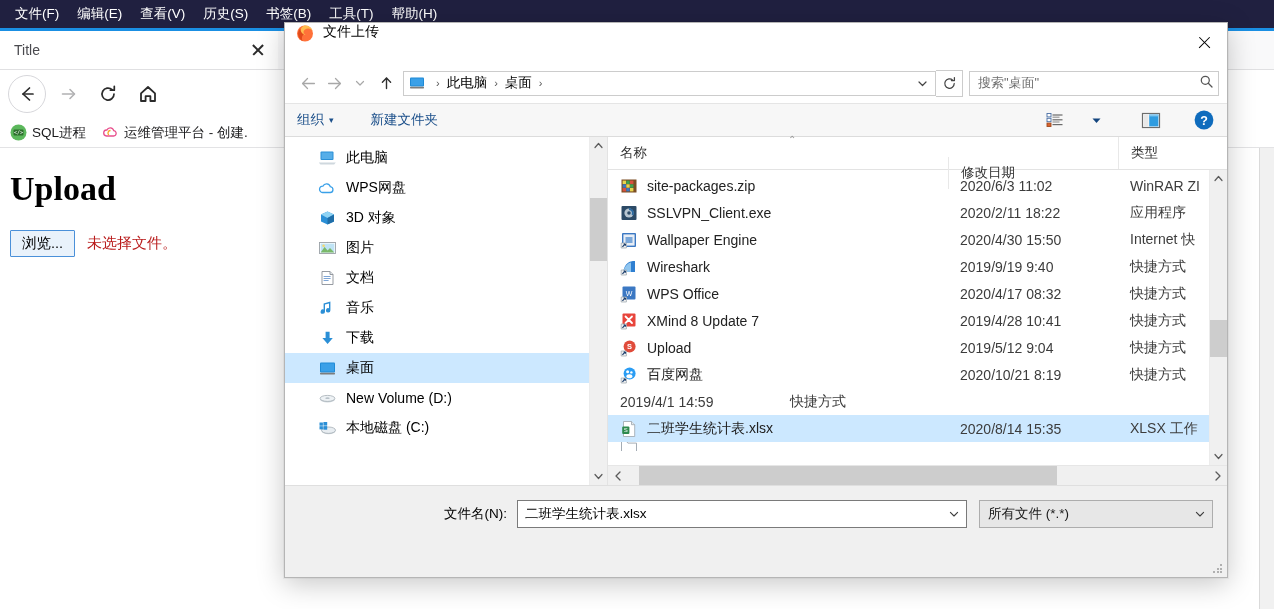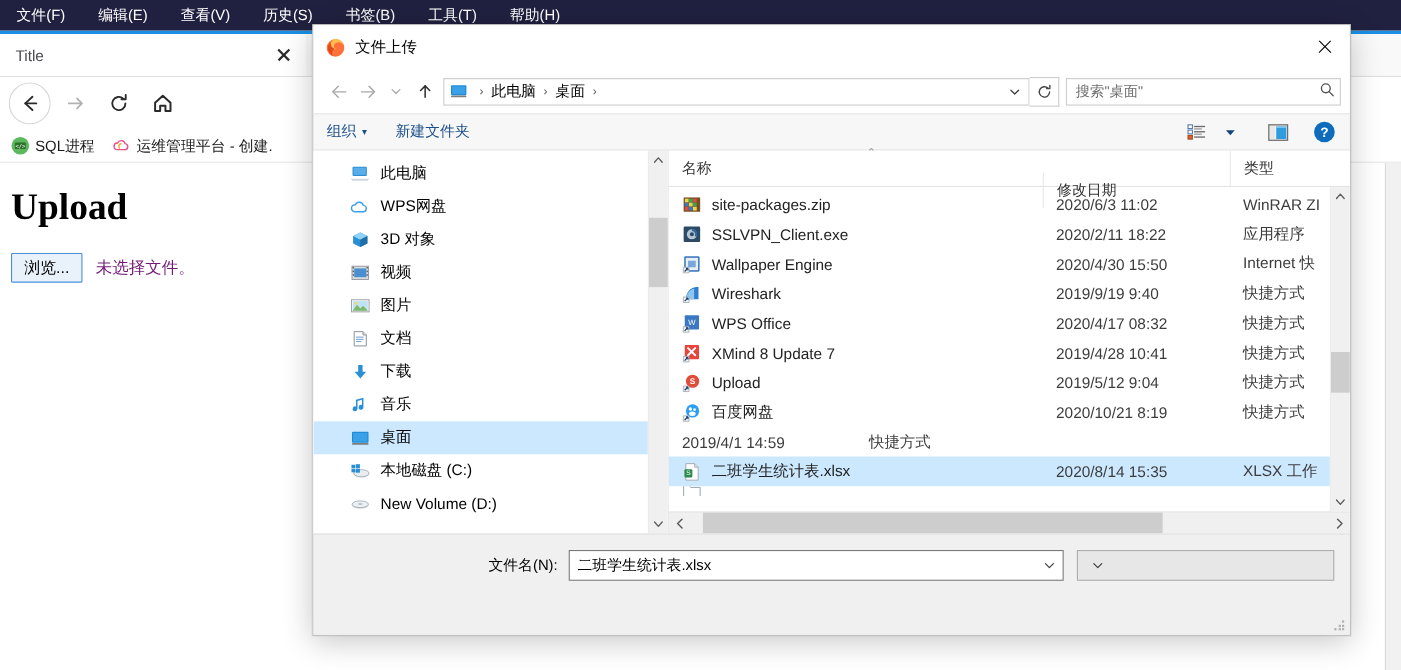--- a/index.html
+++ b/index.html
@@ -10,21 +10,20 @@
     -webkit-font-smoothing:antialiased;
   }
   #root{position:relative;width:1274px;height:609px;}
 
   
   .menubar{
     position:absolute;left:0;top:0;width:1274px;height:28px;
     background:#202040;color:#ffffff;
     display:flex;align-items:center;padding-left:6px;box-sizing:border-box;
     font-size:13.5px;
-    gap:12px;
   }
   .menubar .mi{padding:4px 9px;white-space:nowrap;line-height:1;}
 
   
   .browser{
     position:absolute;left:0;top:28px;width:1274px;height:581px;
     background:#ffffff;
     border-top:3px solid #1a8fe3;
     box-sizing:border-box;
   }
@@ -70,41 +69,41 @@
   .page h1{
     font-family:"Liberation Serif","DejaVu Serif",serif;
     font-size:34px;margin:8px 0 22px 0;font-weight:bold;color:#000;
   }
   .filerow{display:flex;align-items:center;margin-bottom:34px;}
   .browse-btn{
     font-family:"Liberation Sans",sans-serif;font-size:14.5px;
     background:#e9f2fb;border:1px solid #4a90d9;color:#000;
     padding:3px 11px;border-radius:1px;
   }
-  .nofile{font-size:15px;color:#701a75;margin-left:12px;}
+  .nofile{font-size:15px;color:#b91c1c;margin-left:12px;}
   .dl{
     font-family:"Liberation Serif","DejaVu Serif",serif;
     font-size:40px;font-weight:bold;color:#0000ee;text-decoration:underline;
     line-height:1;display:inline-block;
   }
   .vscroll-page{
     position:absolute;right:0;top:0;width:14px;height:100%;background:#f1f1f1;
     border-left:1px solid #dadada;
   }
 
   
   .dialog{
     position:absolute;left:284px;top:22px;width:944px;height:556px;
     background:#ffffff;border:1px solid #b5b5b5;
     box-shadow:0 0 0 1px rgba(0,0,0,.04), 0 6px 26px rgba(0,0,0,.22);
     box-sizing:border-box;font-size:13.5px;color:#000;
     display:flex;flex-direction:column;
   }
   .dlg-title{
-    height:40px;display:flex;align-items:center;flex:none;background:#ffffff;
+    height:40px;display:flex;align-items:flex-start;flex:none;background:#ffffff;
     padding-left:10px;box-sizing:border-box;
   }
   .ff-logo{width:20px;height:20px;margin-right:8px;flex:none;}
   .dlg-title-text{font-size:14px;color:#000;flex:1;}
   .dlg-x{
     width:46px;height:40px;display:flex;align-items:center;justify-content:center;
     position:relative;
   }
   .dlg-x:before,.dlg-x:after{
     content:"";position:absolute;left:16px;top:19px;width:15px;height:1.3px;background:#000;
@@ -136,21 +135,21 @@
   }
   .searchbox{
     width:250px;height:25px;border:1px solid #cccccc;background:#fff;flex:none;
     display:flex;align-items:center;padding:0 4px 0 8px;box-sizing:border-box;margin-left:6px;
   }
   .searchbox .sph{flex:1;font-size:13px;color:#6d6d6d;white-space:nowrap;}
 
   .dlg-toolbar{
     height:34px;flex:none;display:flex;align-items:center;background:#f7f7f7;
     border-top:1px solid #e5e5e5;border-bottom:1px solid #dcdcdc;
-    padding:0 8px 0 12px;box-sizing:border-box;
+    padding:0 8px 0 12px;box-sizing:border-box;gap:11px;
   }
   .tb-item{font-size:13.5px;color:#1b4f8a;margin-right:26px;display:flex;align-items:center;white-space:nowrap;}
   .tb-caret{margin-left:5px;font-size:9px;color:#1b4f8a;}
   .tb-spacer{flex:1;}
   .tb-icon{width:30px;height:26px;display:flex;align-items:center;justify-content:center;}
 
   .dlg-body{flex:1;display:flex;min-height:0;background:#fff;}
 
   
   .tree-wrap{width:322px;flex:none;display:flex;border-right:1px solid #e3e3e3;min-height:0;}
@@ -455,37 +454,20 @@
                   <path d="M9.5 1.4 L16 4.6 V11.4 L9.5 14.6 L3 11.4 V4.6 Z" fill="#2b8fd6"></path>
                   <path d="M9.5 1.4 L16 4.6 L9.5 8 L3 4.6 Z" fill="#8fd3f4"></path>
                   <path d="M9.5 8 L16 4.6 V11.4 L9.5 14.6 Z" fill="#1f6ea8"></path>
                 </svg>
             </span>
             <span>3D 对象</span>
           </div>
           <div class="tnode">
             <span class="tico">
               <svg width="19" height="16" viewBox="0 0 19 16">
-                  <rect x="2" y="2" width="15" height="12" fill="#d9dde0" stroke="#8b9097" stroke-width=".8"></rect>
-                  <rect x="4" y="4" width="11" height="8" fill="#4a8fd0"></rect>
-                  <g fill="#555">
-                    <rect x="2.6" y="2.7" width="1.2" height="1.4"></rect>
-                    <rect x="2.6" y="6" width="1.2" height="1.4"></rect>
-                    <rect x="2.6" y="9.3" width="1.2" height="1.4"></rect>
-                    <rect x="15.2" y="2.7" width="1.2" height="1.4"></rect>
-                    <rect x="15.2" y="6" width="1.2" height="1.4"></rect>
-                    <rect x="15.2" y="9.3" width="1.2" height="1.4"></rect>
-                  </g>
-                </svg>
-            </span>
-            <span>视频</span>
-          </div>
-          <div class="tnode">
-            <span class="tico">
-              <svg width="19" height="16" viewBox="0 0 19 16">
                   <rect x="1.5" y="2.5" width="16" height="11" fill="#fff" stroke="#9aa0a6" stroke-width=".9"></rect>
                   <rect x="2.6" y="3.6" width="13.8" height="8.8" fill="#bfe3f5"></rect>
                   <path d="M2.6 12.4 L6.6 7 L9.6 10.4 L12 8 L16.4 12.4 Z" fill="#7ab86a"></path>
                   <circle cx="5.6" cy="5.8" r="1.3" fill="#f5d76e"></circle>
                 </svg>
             </span>
             <span>图片</span>
           </div>
           <div class="tnode">
             <span class="tico">
@@ -497,67 +479,67 @@
                     <path d="M5.6 8.5 h7"></path>
                     <path d="M5.6 10.5 h5"></path>
                   </g>
                 </svg>
             </span>
             <span>文档</span>
           </div>
           <div class="tnode">
             <span class="tico">
               <svg width="19" height="16" viewBox="0 0 19 16">
+                  <path d="M12.4 1.6 v8.6 a2.2 2.2 0 1 1 -1.4 -2 V3.5 L7 4.6 v7 a2.2 2.2 0 1 1 -1.4 -2 V3.4 Z" fill="#2b8fd6"></path>
+                </svg>
+            </span>
+            <span>音乐</span>
+          </div>
+          <div class="tnode">
+            <span class="tico">
+              <svg width="19" height="16" viewBox="0 0 19 16">
                   <path d="M7.6 1.8 h4 v6.2 h3.2 L9.6 14 L4.4 8 h3.2 Z" fill="#2b8fd6"></path>
                 </svg>
             </span>
             <span>下载</span>
-          </div>
-          <div class="tnode">
-            <span class="tico">
-              <svg width="19" height="16" viewBox="0 0 19 16">
-                  <path d="M12.4 1.6 v8.6 a2.2 2.2 0 1 1 -1.4 -2 V3.5 L7 4.6 v7 a2.2 2.2 0 1 1 -1.4 -2 V3.4 Z" fill="#2b8fd6"></path>
-                </svg>
-            </span>
-            <span>音乐</span>
           </div>
           <div class="tnode sel">
             <span class="tico">
               <svg width="19" height="16" viewBox="0 0 19 16">
                   <rect x="2" y="2.5" width="15" height="10" rx="1" fill="#1e8ad6"></rect>
                   <rect x="3" y="3.5" width="13" height="8" fill="#3aa0e8"></rect>
                   <rect x="2" y="12.8" width="15" height="1.6" rx=".6" fill="#7d7d7d"></rect>
                 </svg>
             </span>
             <span>桌面</span>
+          </div>
+          <div class="tnode">
+            <span class="tico">
+              <svg width="19" height="16" viewBox="0 0 19 16">
+                  <ellipse cx="9.5" cy="9.4" rx="7.4" ry="3" fill="#cfd6dc"></ellipse>
+                  <ellipse cx="9.5" cy="8.4" rx="7.4" ry="3" fill="#eef2f5" stroke="#9aa3ab" stroke-width=".7"></ellipse>
+                  <ellipse cx="9.5" cy="8.2" rx="2.2" ry=".9" fill="#b9c2c9"></ellipse>
+                </svg>
+            </span>
+            <span>New Volume (D:)</span>
           </div>
           <div class="tnode">
             <span class="tico">
               <svg width="19" height="16" viewBox="0 0 19 16">
                   <ellipse cx="10.5" cy="11" rx="7" ry="3.2" fill="#cfd6dc"></ellipse>
                   <ellipse cx="10.5" cy="10.2" rx="7" ry="3.2" fill="#e8edf1" stroke="#9aa3ab" stroke-width=".7"></ellipse>
                   <g fill="#2b8fd6">
                     <rect x="1.5" y="2.5" width="3.4" height="3.2"></rect>
                     <rect x="5.4" y="2" width="3.8" height="3.6"></rect>
                     <rect x="1.5" y="6.2" width="3.4" height="3.2"></rect>
                     <rect x="5.4" y="6.1" width="3.8" height="3.6"></rect>
                   </g>
                 </svg>
             </span>
             <span>本地磁盘 (C:)</span>
-          </div>
-          <div class="tnode">
-            <span class="tico">
-              <svg width="19" height="16" viewBox="0 0 19 16">
-                  <ellipse cx="9.5" cy="9.4" rx="7.4" ry="3" fill="#cfd6dc"></ellipse>
-                  <ellipse cx="9.5" cy="8.4" rx="7.4" ry="3" fill="#eef2f5" stroke="#9aa3ab" stroke-width=".7"></ellipse>
-                  <ellipse cx="9.5" cy="8.2" rx="2.2" ry=".9" fill="#b9c2c9"></ellipse>
-                </svg>
-            </span>
-            <span>New Volume (D:)</span>
           </div>
         </div>
         <div class="vsb">
           <span class="arw">
             <svg width="9" height="7" viewBox="0 0 9 7">
                 <path d="M1 5.5 L4.5 1.5 L8 5.5" fill="none" stroke="#5b5b5b" stroke-width="1.2" stroke-linecap="round" stroke-linejoin="round"></path>
               </svg>
           </span>
           <span class="track">
             <span class="thumb" style="top:14%;height:20%"></span>
@@ -800,20 +782,21 @@
         <span class="fn-label">文件名(N):</span>
         <span class="fn-input">
           <span class="val">二班学生统计表.xlsx</span>
           <span class="cbcaret">
             <svg width="12" height="12" viewBox="0 0 12 12">
                 <path d="M2.4 4.4 L6 8 L9.6 4.4" fill="none" stroke="#3d3d3d" stroke-width="1.1" stroke-linecap="round" stroke-linejoin="round"></path>
               </svg>
           </span>
         </span>
         <span class="filter">
+          <span class="val">所有文件 (*.*)</span>
           <span class="cbcaret">
             <svg width="12" height="12" viewBox="0 0 12 12">
                 <path d="M2.4 4.4 L6 8 L9.6 4.4" fill="none" stroke="#3d3d3d" stroke-width="1.1" stroke-linecap="round" stroke-linejoin="round"></path>
               </svg>
           </span>
         </span>
       </div>
       <span class="grip">
         <i style="left:7px;top:0"></i>
           <i style="left:3.5px;top:3.5px"></i>

